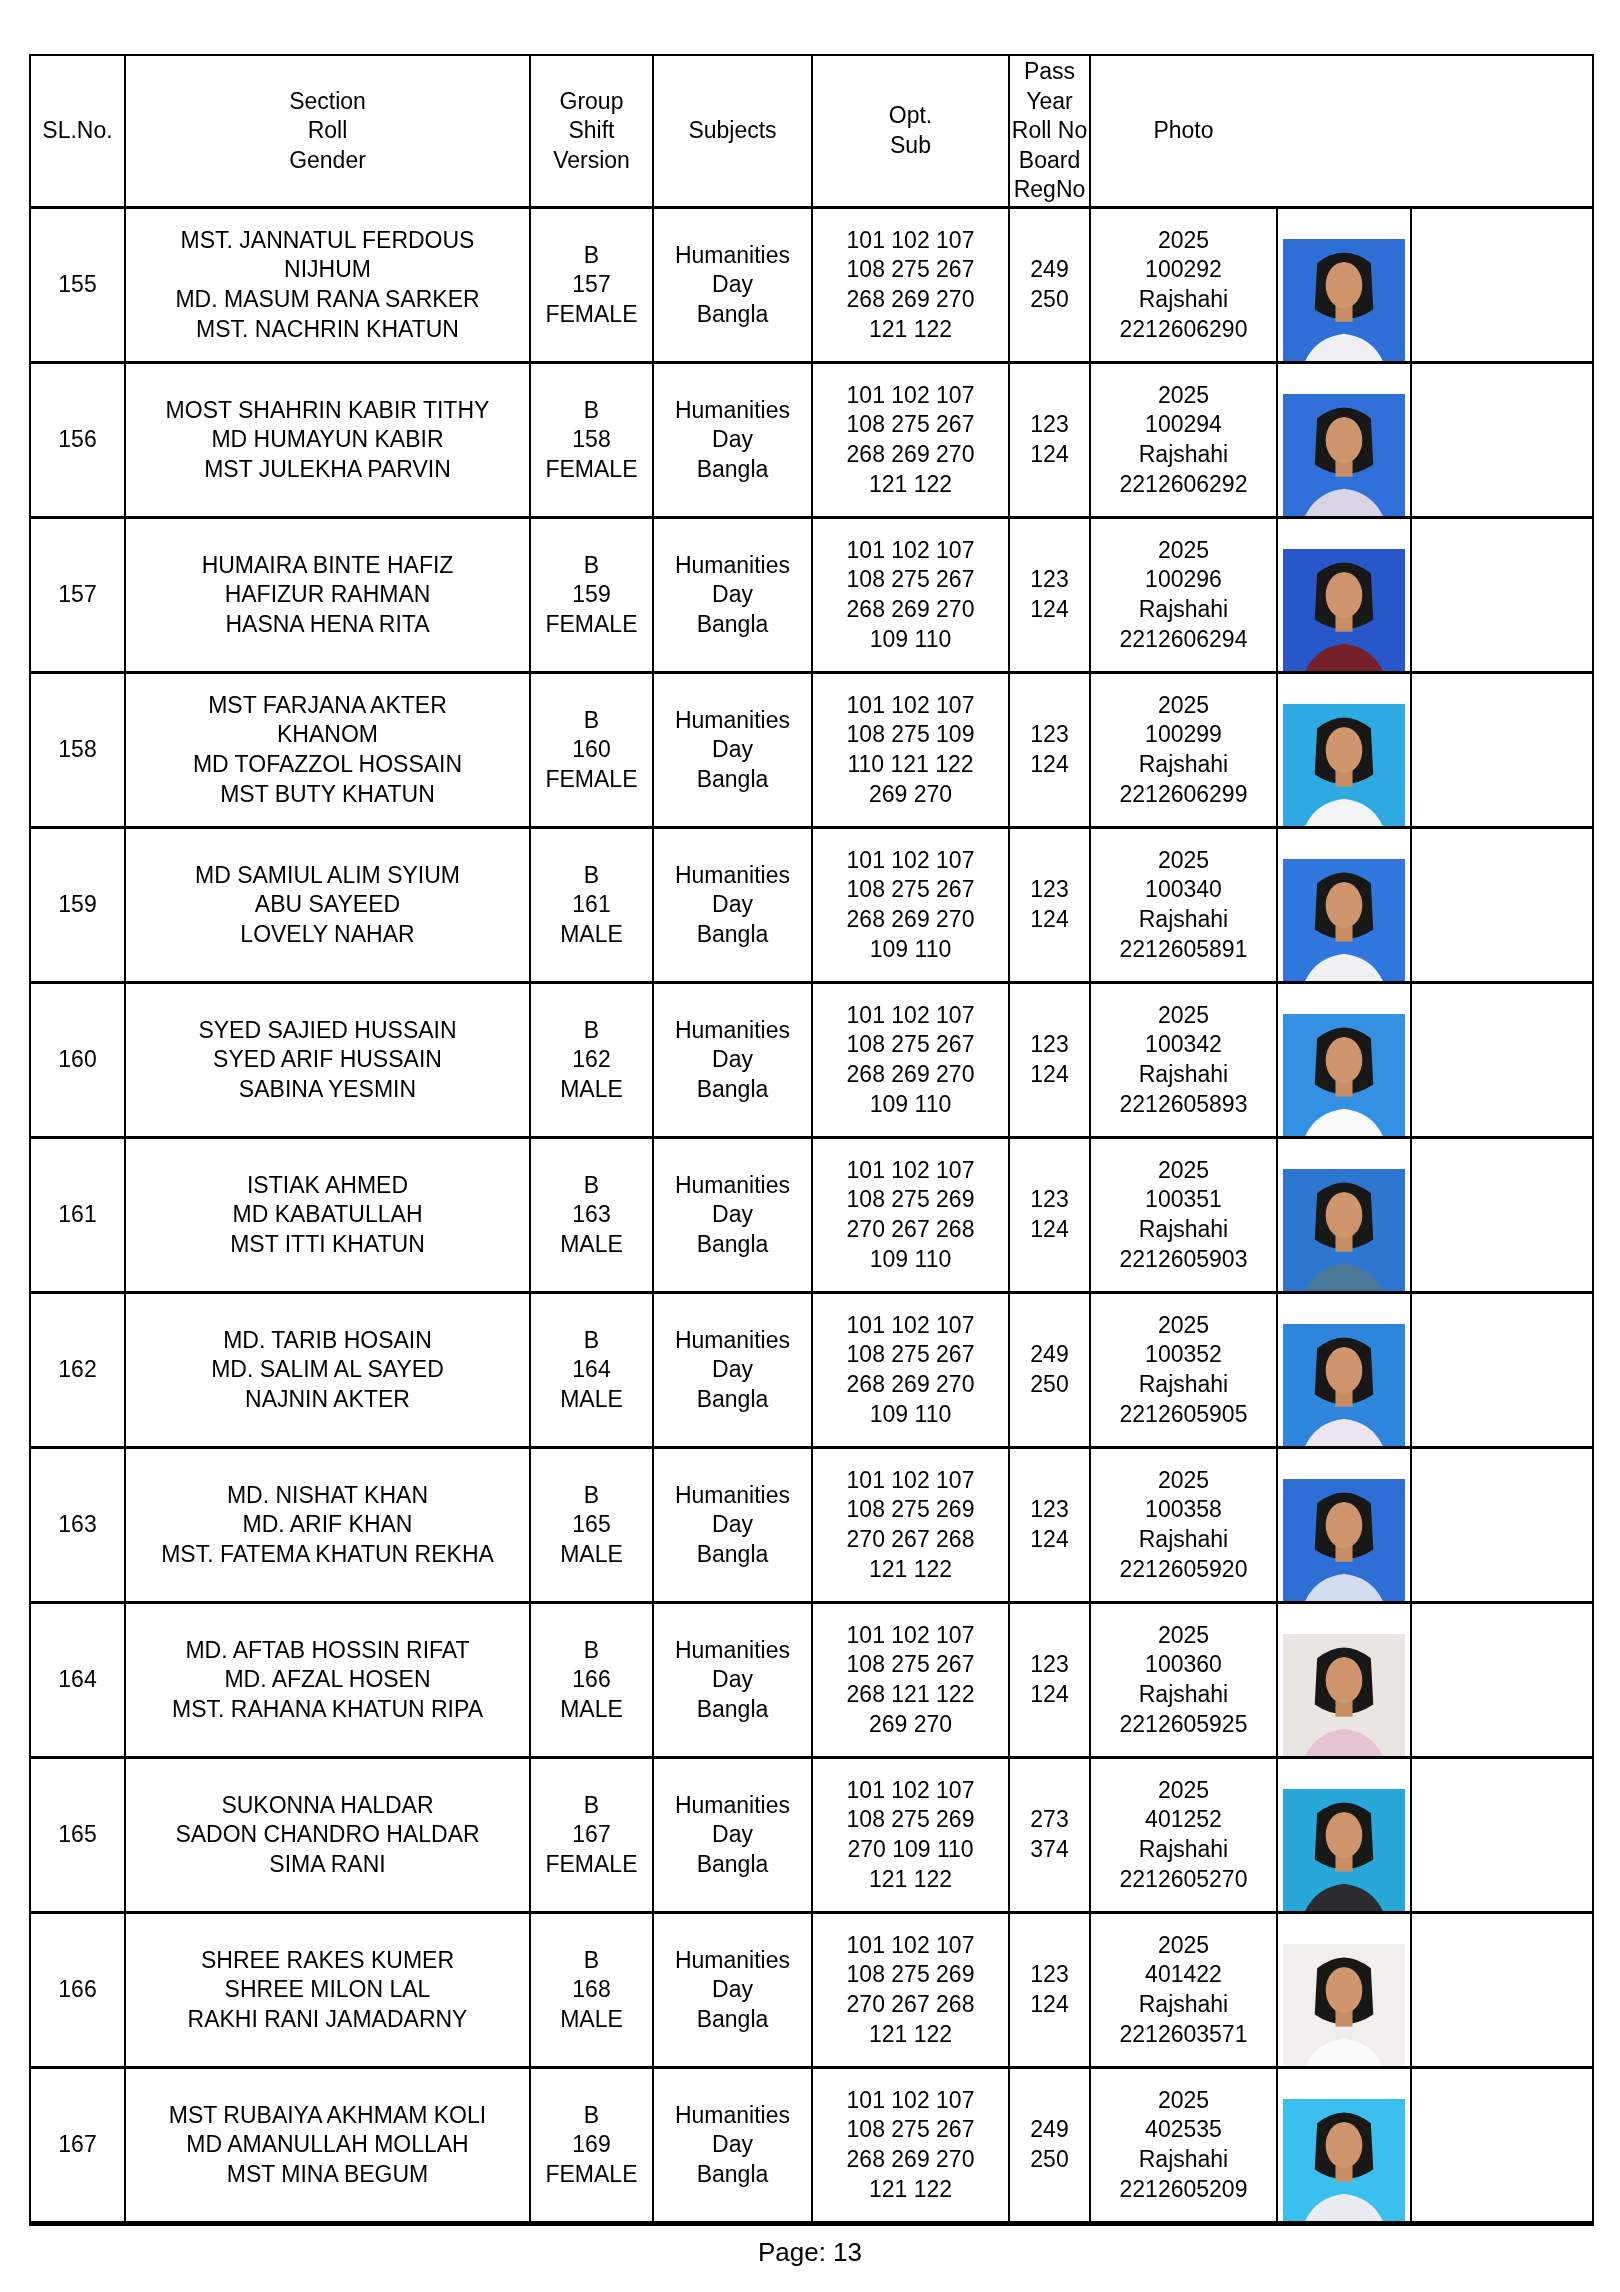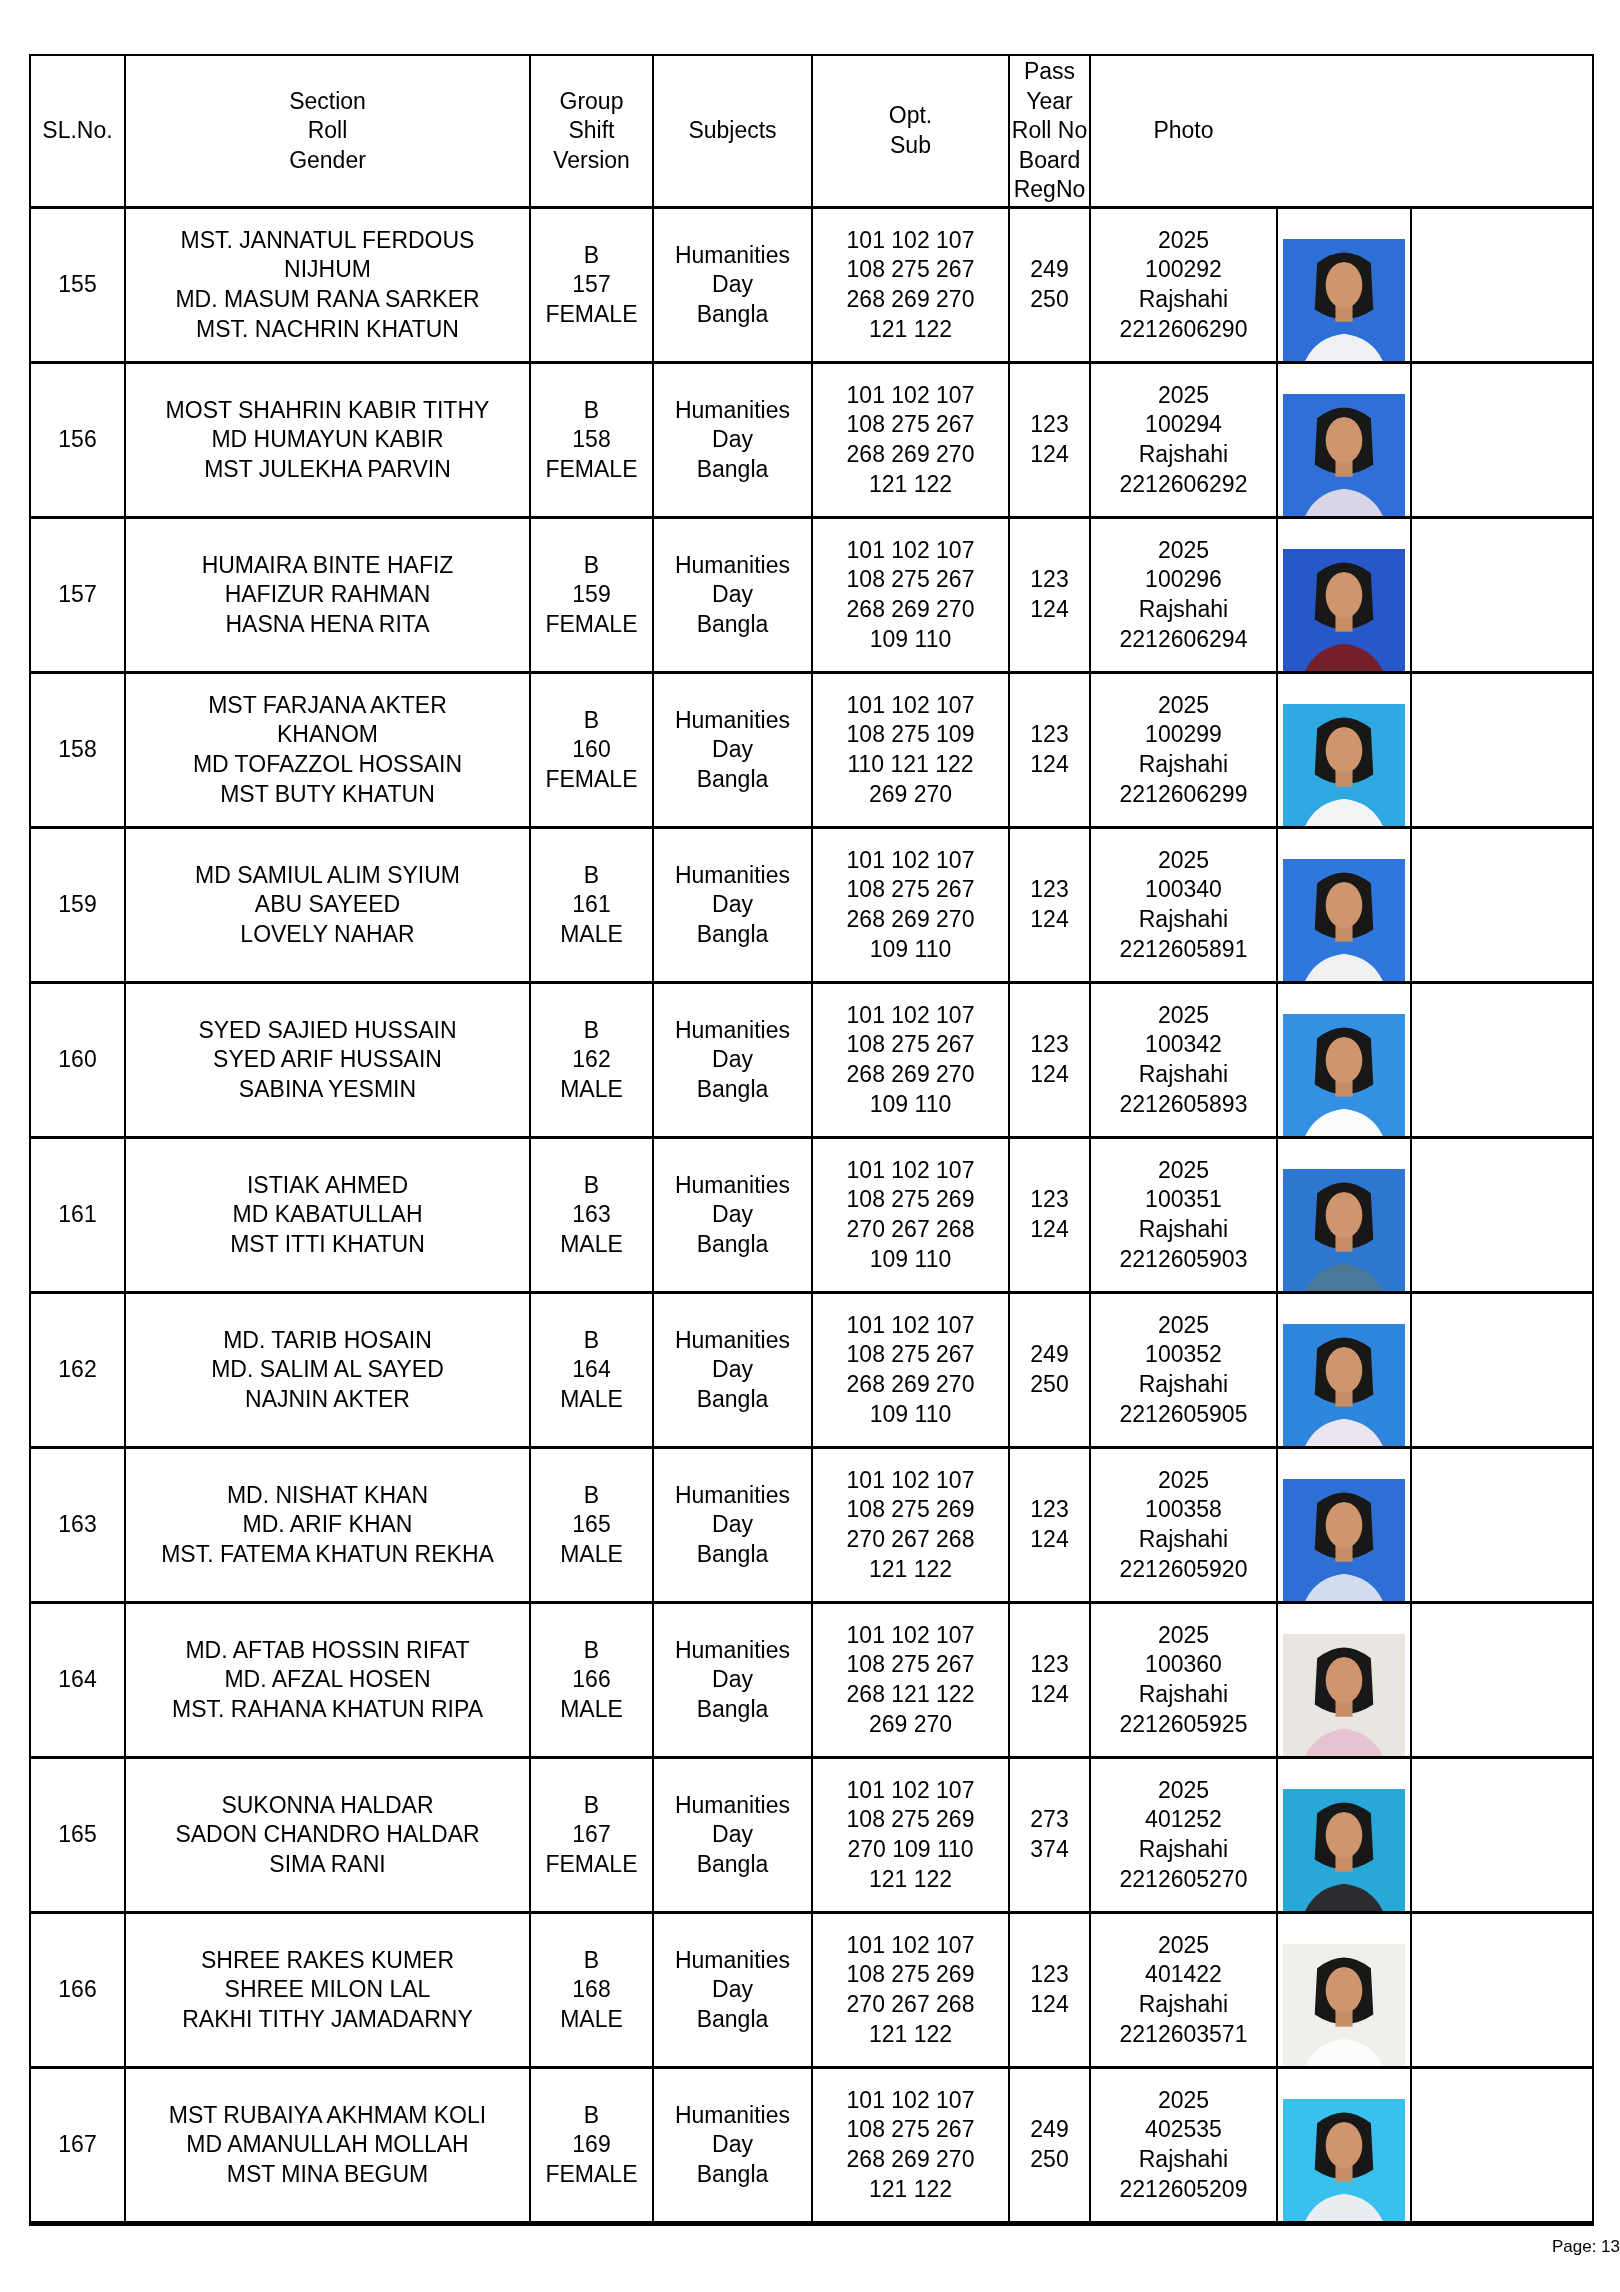--- a/index.html
+++ b/index.html
@@ -30,21 +30,21 @@
   .td:first-child{border-left:none;}
   .tr.head .td{align-items:center;}
   .td.photo-cell{padding:0;}
   .photo-box{
     width:122px;height:100%;
     display:block;
   }
   .photo-box svg{width:100%;height:100%;display:block;}
   .page-footer{
     position:absolute;left:0;top:2237px;width:100%;
-    text-align:right;font-size:17px;
+    text-align:center;font-size:26px;
   }
 </style>
 </head>
 <body>
 
 <div class="doc-table">
   <div class="tr head">
     <div class="td">SL.No.</div>
     <div class="td">Section
 Roll
@@ -457,21 +457,21 @@
         </svg>
       </span>
     </div>
     <div class="td"></div>
   </div>
 
   <div class="tr">
     <div class="td">166</div>
     <div class="td">SHREE RAKES KUMER
 SHREE MILON LAL
-RAKHI TITHY JAMADARNY</div>
+RAKHI RANI JAMADARNY</div>
     <div class="td">B
 168
 MALE</div>
     <div class="td">Humanities
 Day
 Bangla</div>
     <div class="td">101 102 107
 108 275 269
 270 267 268
 121 122</div>

